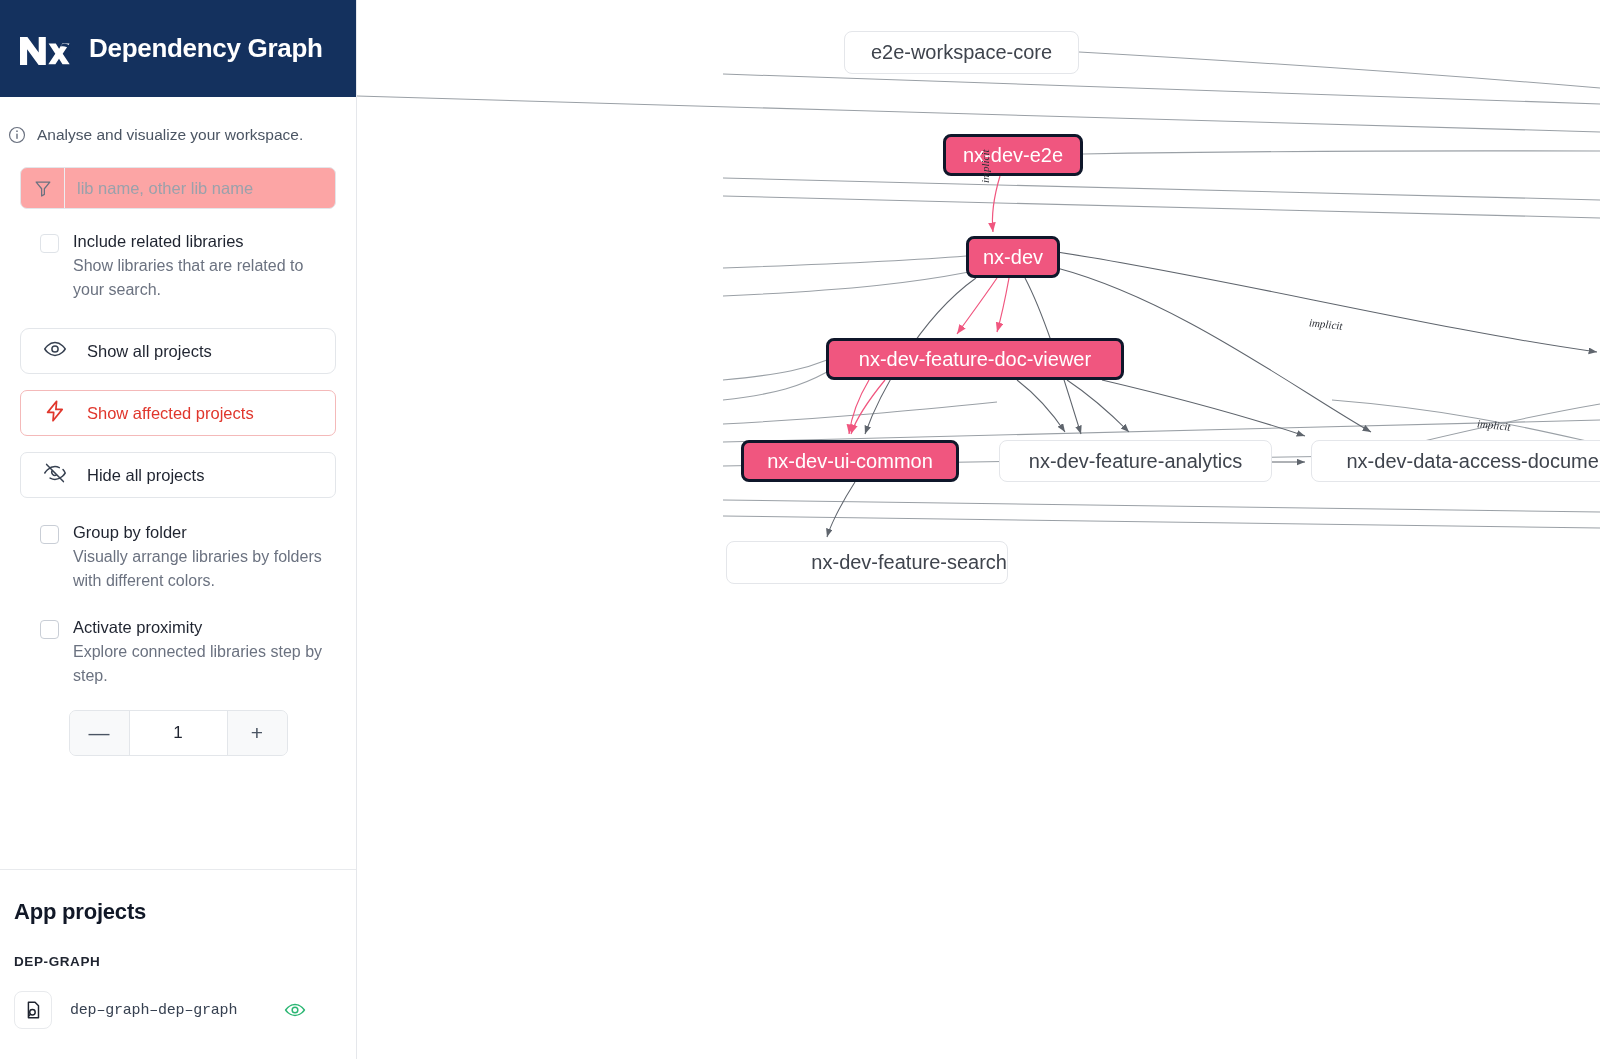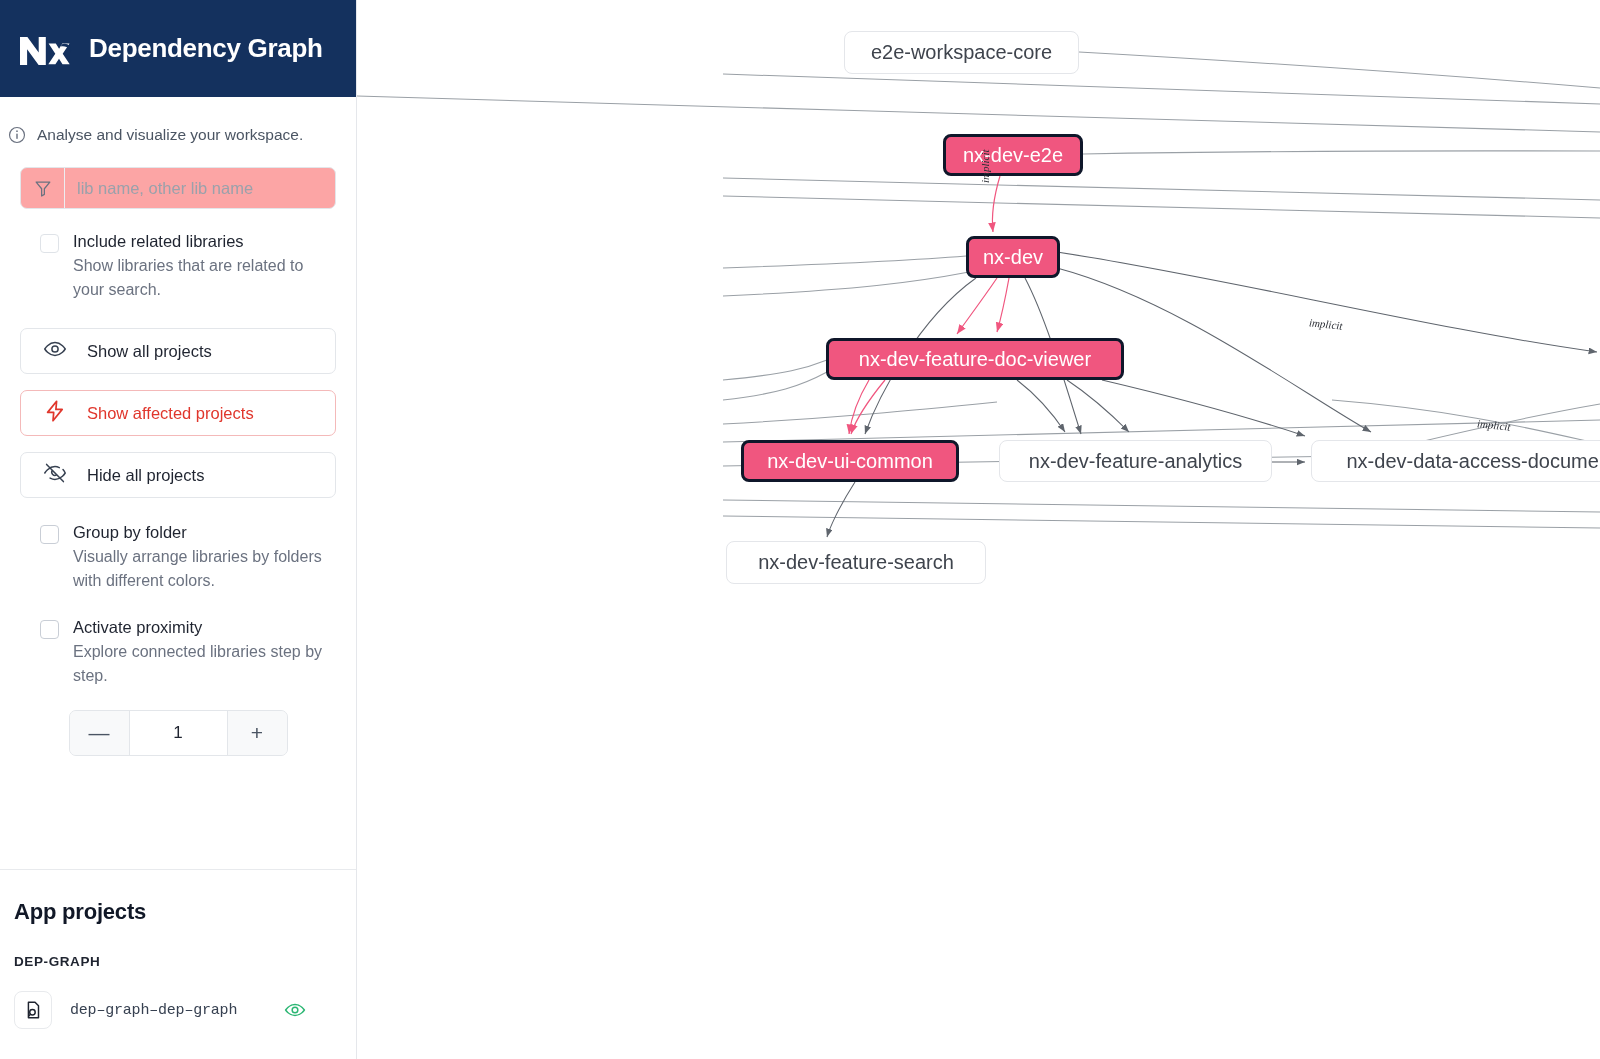--- a/index.html
+++ b/index.html
@@ -80,21 +80,21 @@
   .check-desc { font-size: 16px; color: #6b7280; line-height: 24px; margin-top: 2px; }
 
   .btn {
     margin: 0 20px; height: 46px;
     border: 1px solid #e3e6ea; border-radius: 7px;
     display: flex; align-items: center;
     padding-left: 22px; gap: 20px;
     background: #fff; cursor: pointer;
     font-size: 16.5px; color: #1f2430;
   }
-  #btn-show-all { margin-top: 26px; }
+  #btn-show-all { margin-top: 26px; border-radius: 9px; }
   #btn-show-affected {
     margin-top: 16px;
     border-color: #f4b9b9;
     color: #e0362c;
   }
   #btn-hide-all { margin-top: 16px; }
   .btn-label { line-height: 1; }
 
   #stepper {
     margin: 22px auto 0 auto;
@@ -383,21 +383,21 @@
     </div>
 
     <div class="node plain" style="left:642px; top:440px; width:273px; height:42px;">
       <span>nx-dev-feature-analytics</span>
     </div>
 
     <div class="node plain" style="left:954px; top:440px; width:350px; height:42px;">
       <span>nx-dev-data-access-documents</span>
     </div>
 
-    <div class="node plain" style="left:369px; top:541px; width:260px; height:43px;">
+    <div class="node plain" style="left:369px; top:541px; width:282px; height:43px;justify-content:flex-end;">
       <span>nx-dev-feature-search</span>
     </div>
 
     <span class="edge-label" style="left:622px; top:183px; transform: rotate(-90deg); transform-origin: left top;">implicit</span>
     <span class="edge-label" style="left:952px; top:318px; transform: rotate(6deg);">implicit</span>
     <span class="edge-label" style="left:1120px; top:419px; transform: rotate(6deg);">implicit</span>
   </main>
 </div>
 
 </body></html>

